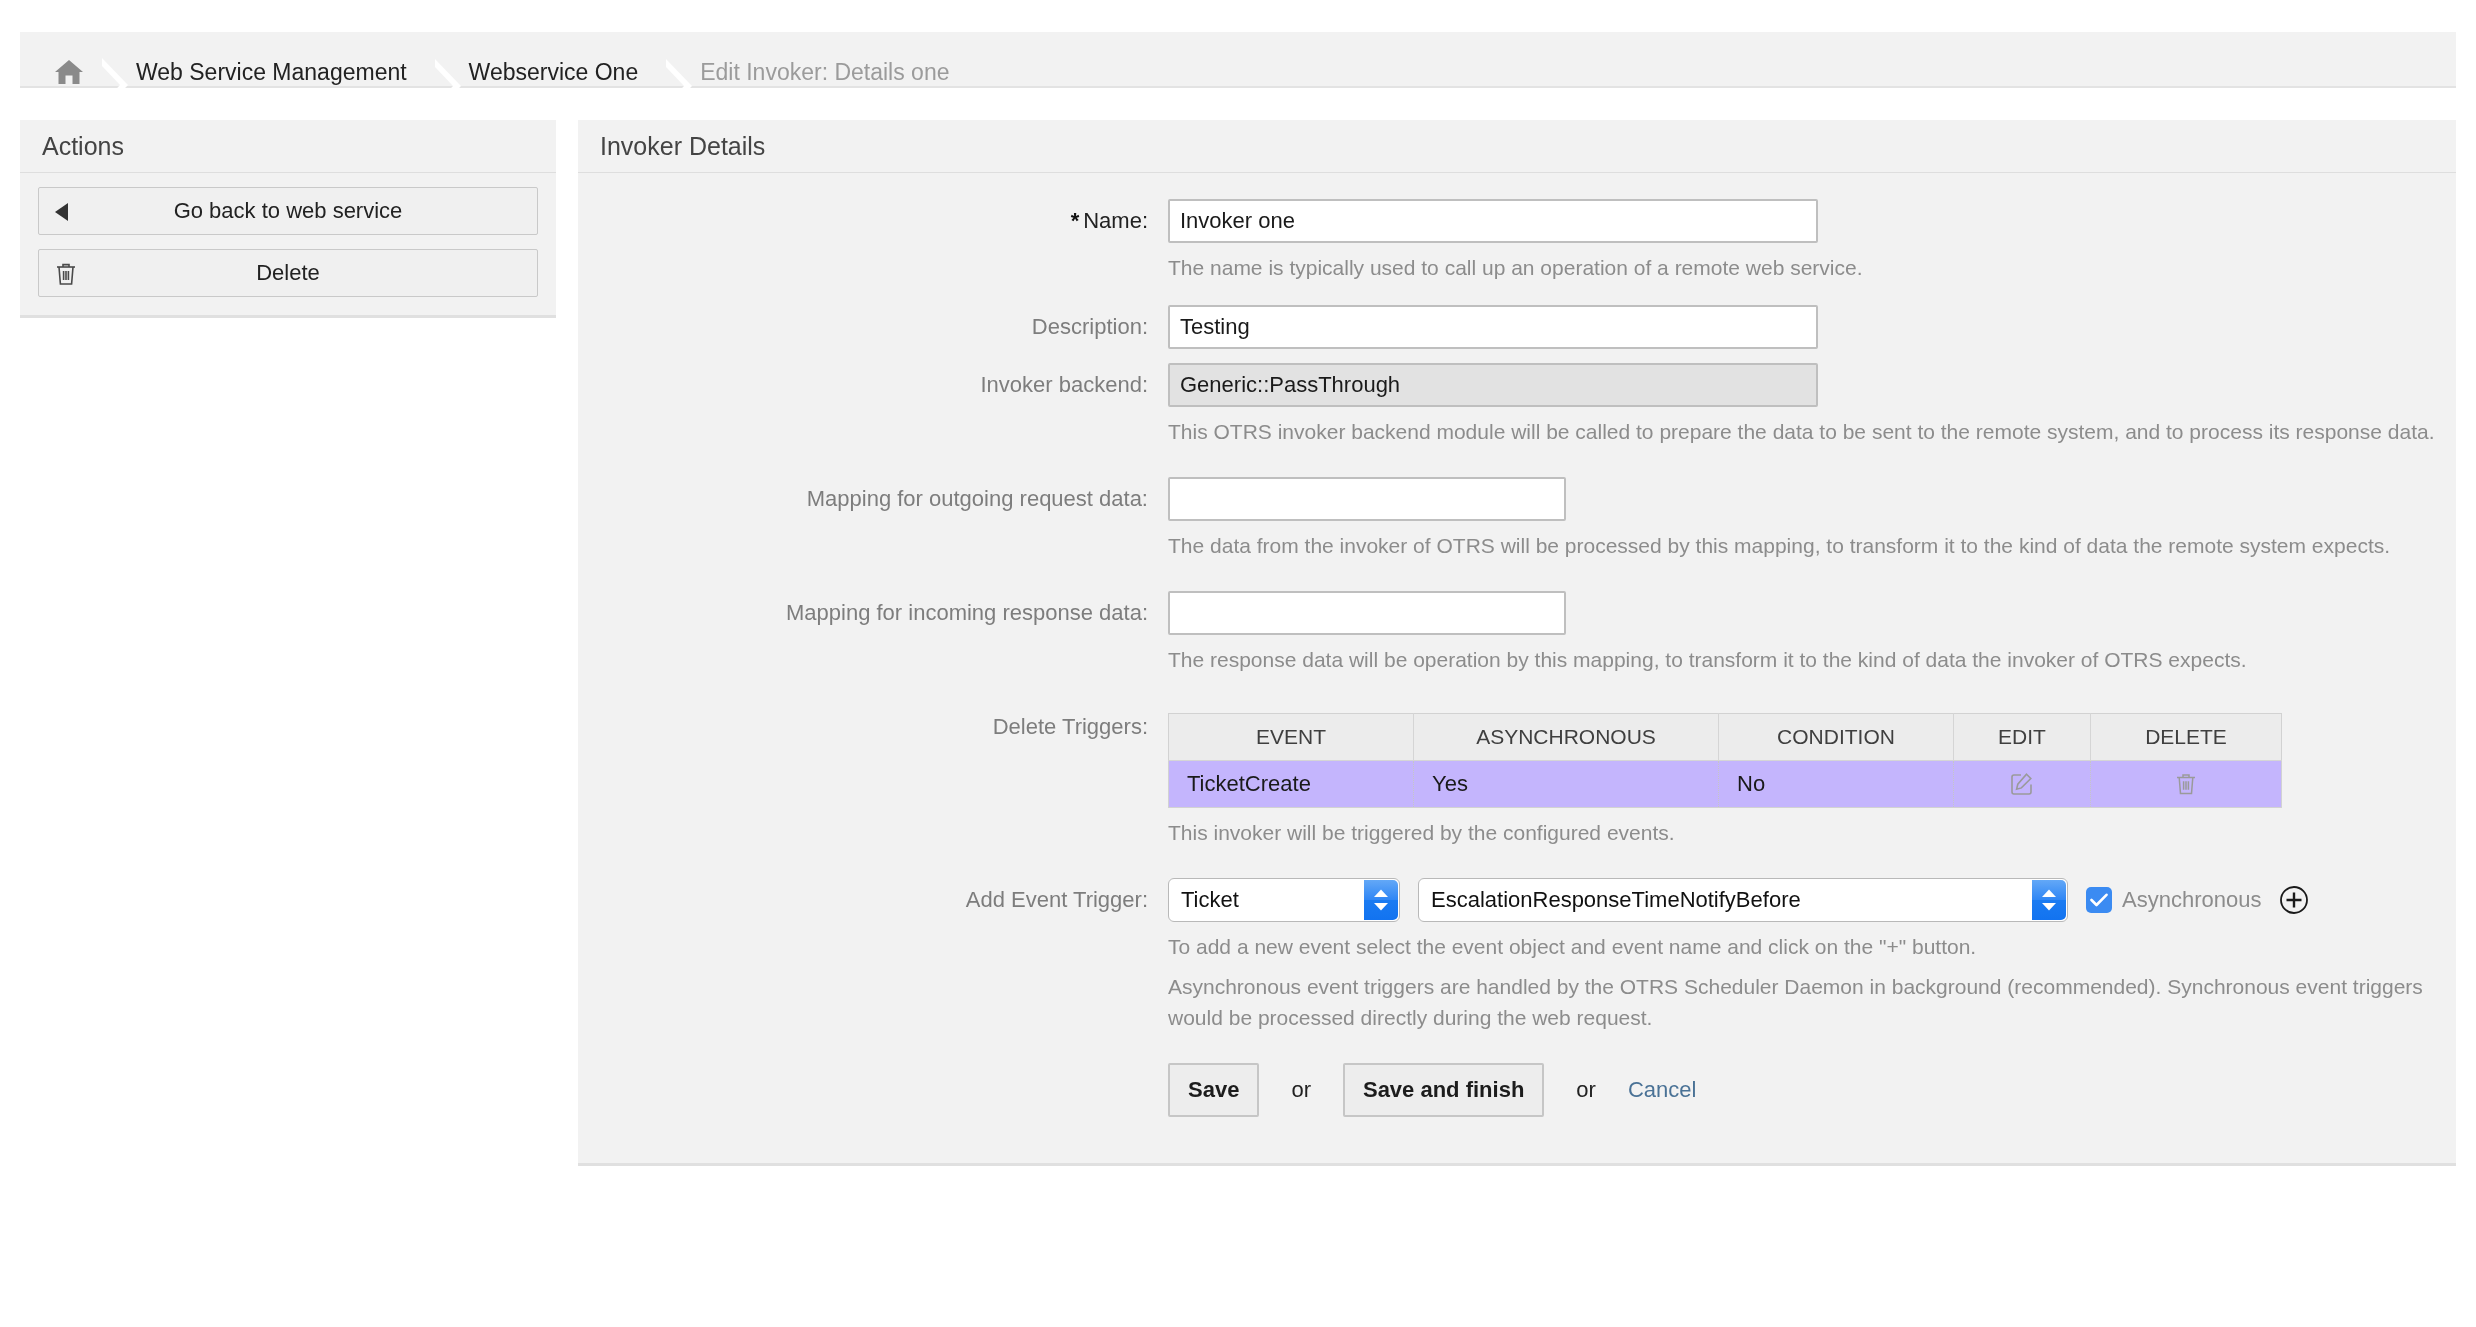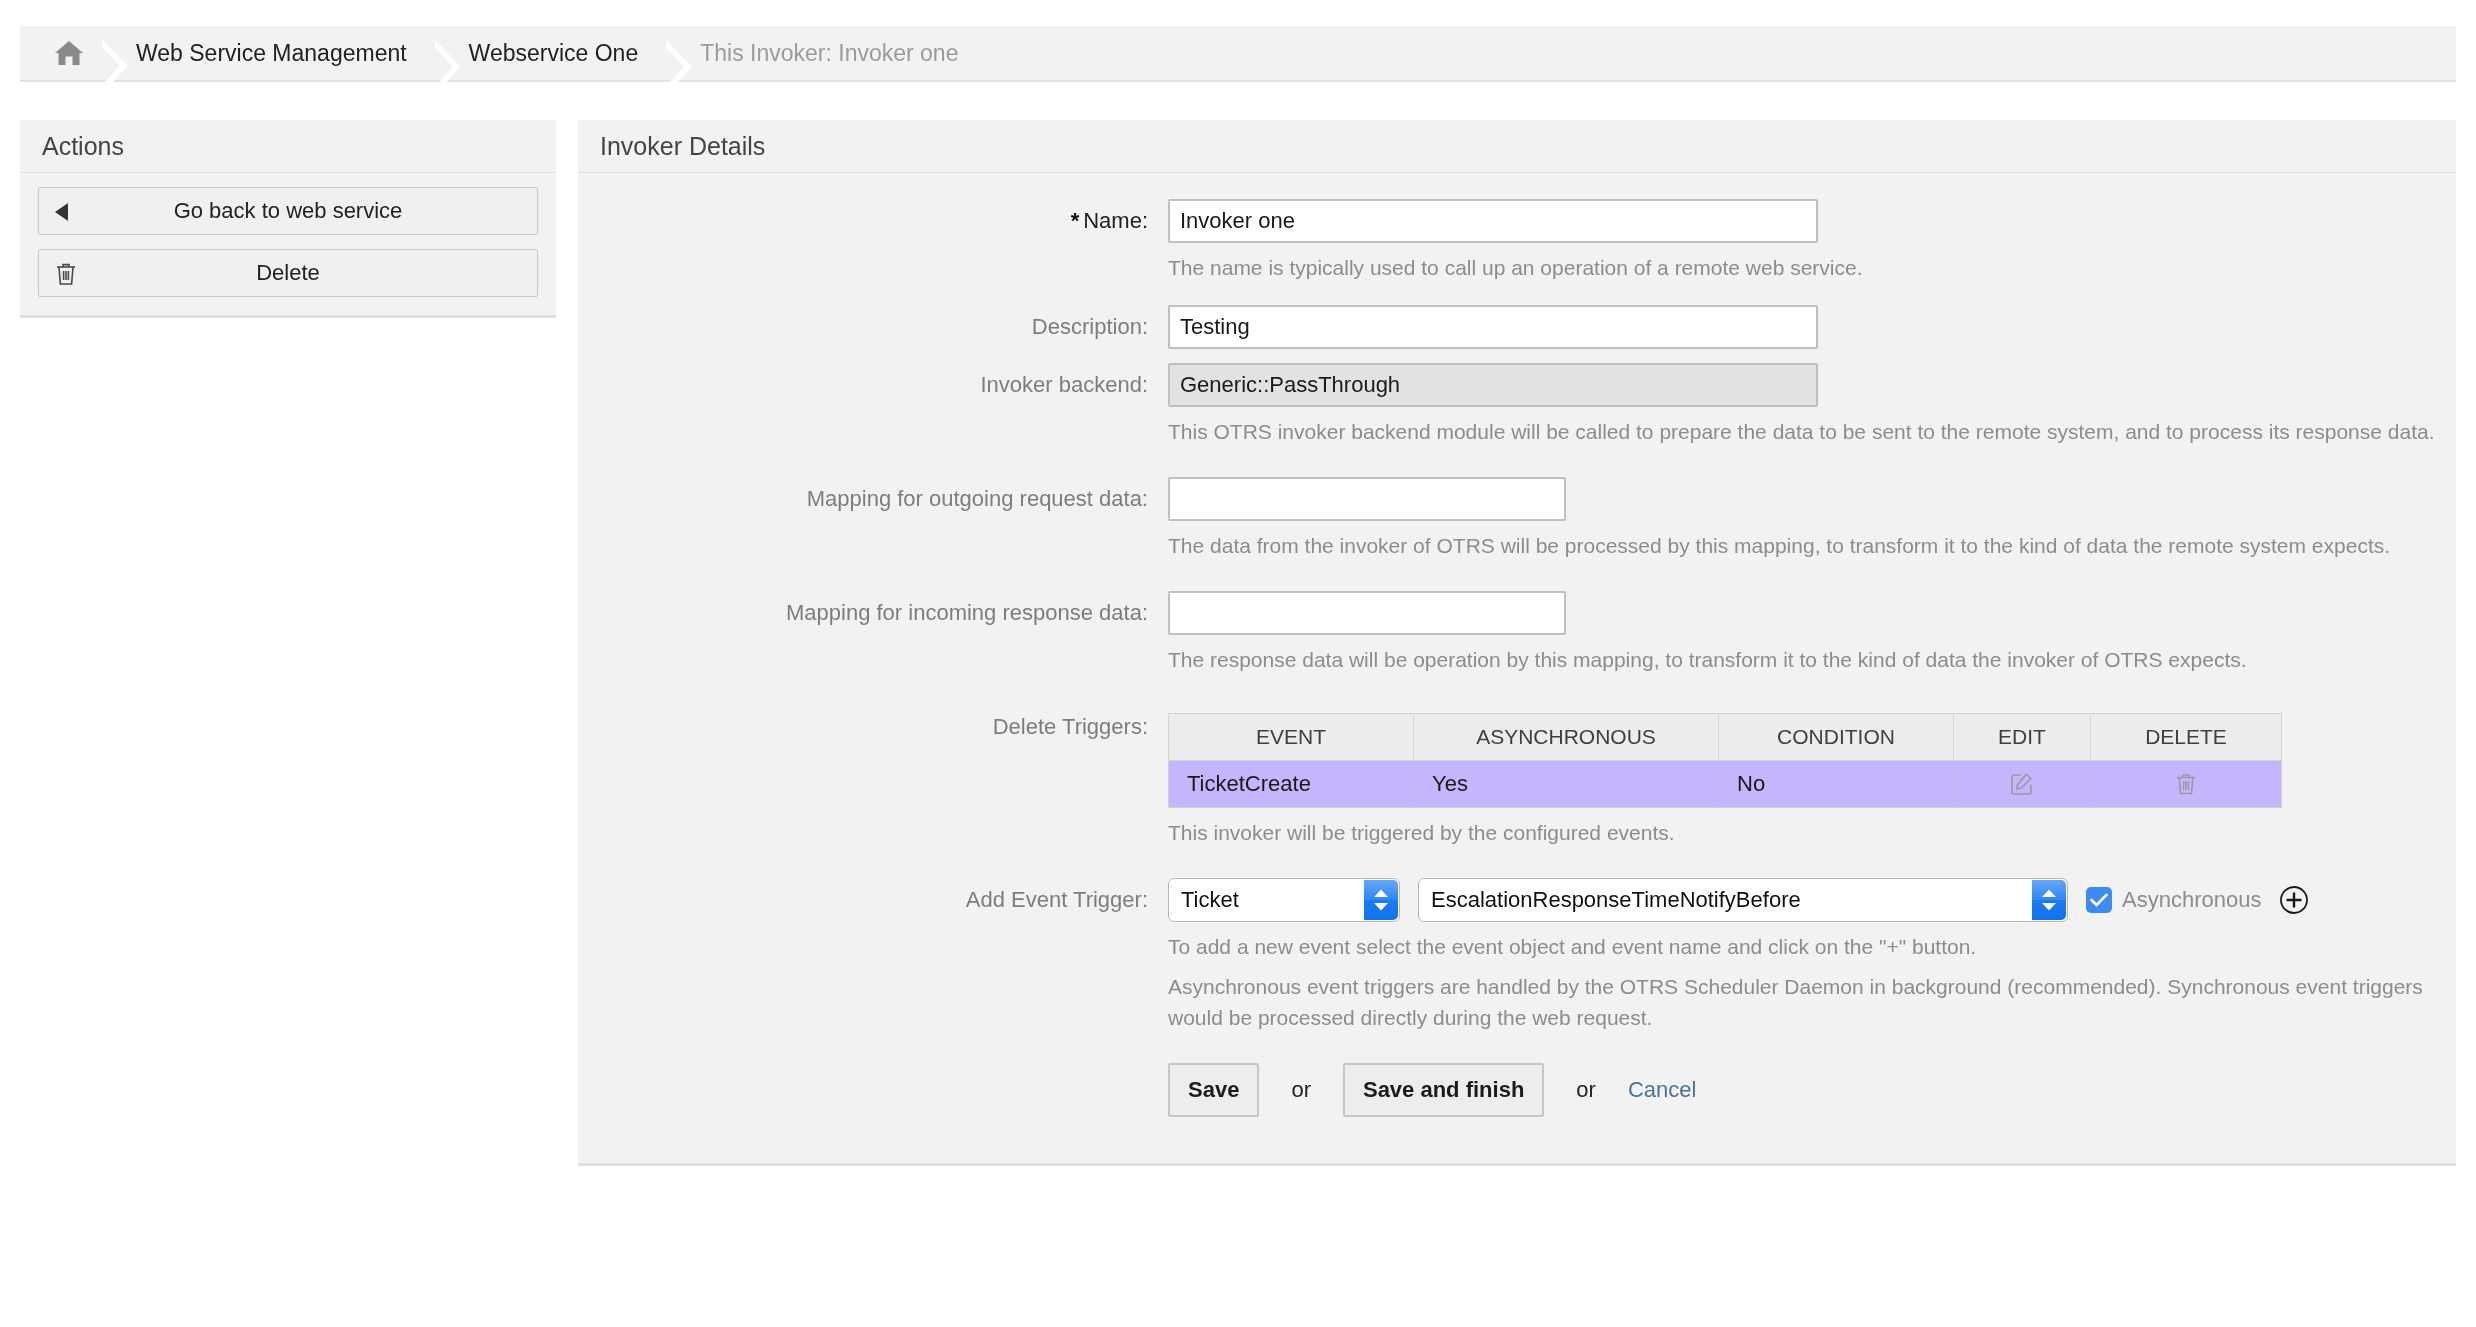--- a/index.html
+++ b/index.html
@@ -13,27 +13,27 @@
     font-family: "Liberation Sans", sans-serif;
     font-size: 22px;
     color: #333333;
     -webkit-font-smoothing: antialiased;
   }
 
   
   .breadcrumb {
     position: absolute;
     left: 20px;
-    top: 26px;
+    top: 32px;
     width: 2436px;
     height: 54px;
     background: #f2f2f2;
     border-bottom: 2px solid #e3e3e3;
     display: flex;
-    align-items: center;
+    align-items: flex-end;
   }
   .crumb {
     position: relative;
     display: flex;
     align-items: center;
     padding: 0 28px 0 34px;
     font-size: 23px;
     color: #222222;
     white-space: nowrap;
   }
@@ -327,21 +327,21 @@
   <div class="crumb">
     <span>Webservice One</span>
     <span class="sep">
       <svg width="26" height="54" viewBox="0 0 26 54">
           <path d="M0 0 L26 27 L0 54 L0 46 L18 27 L0 8 Z" fill="#ffffff"></path>
         </svg>
     </span>
   </div>
 
   <div class="crumb last">
-    <span>This Invoker: Invoker one</span>
+    <span>Edit Invoker: Details one</span>
   </div>
 </div>
 
 <div class="sidebar panel">
   <div class="panel-header">
     <span>Actions</span>
   </div>
   <div class="sidebar-body">
 
     <div class="action-btn">

